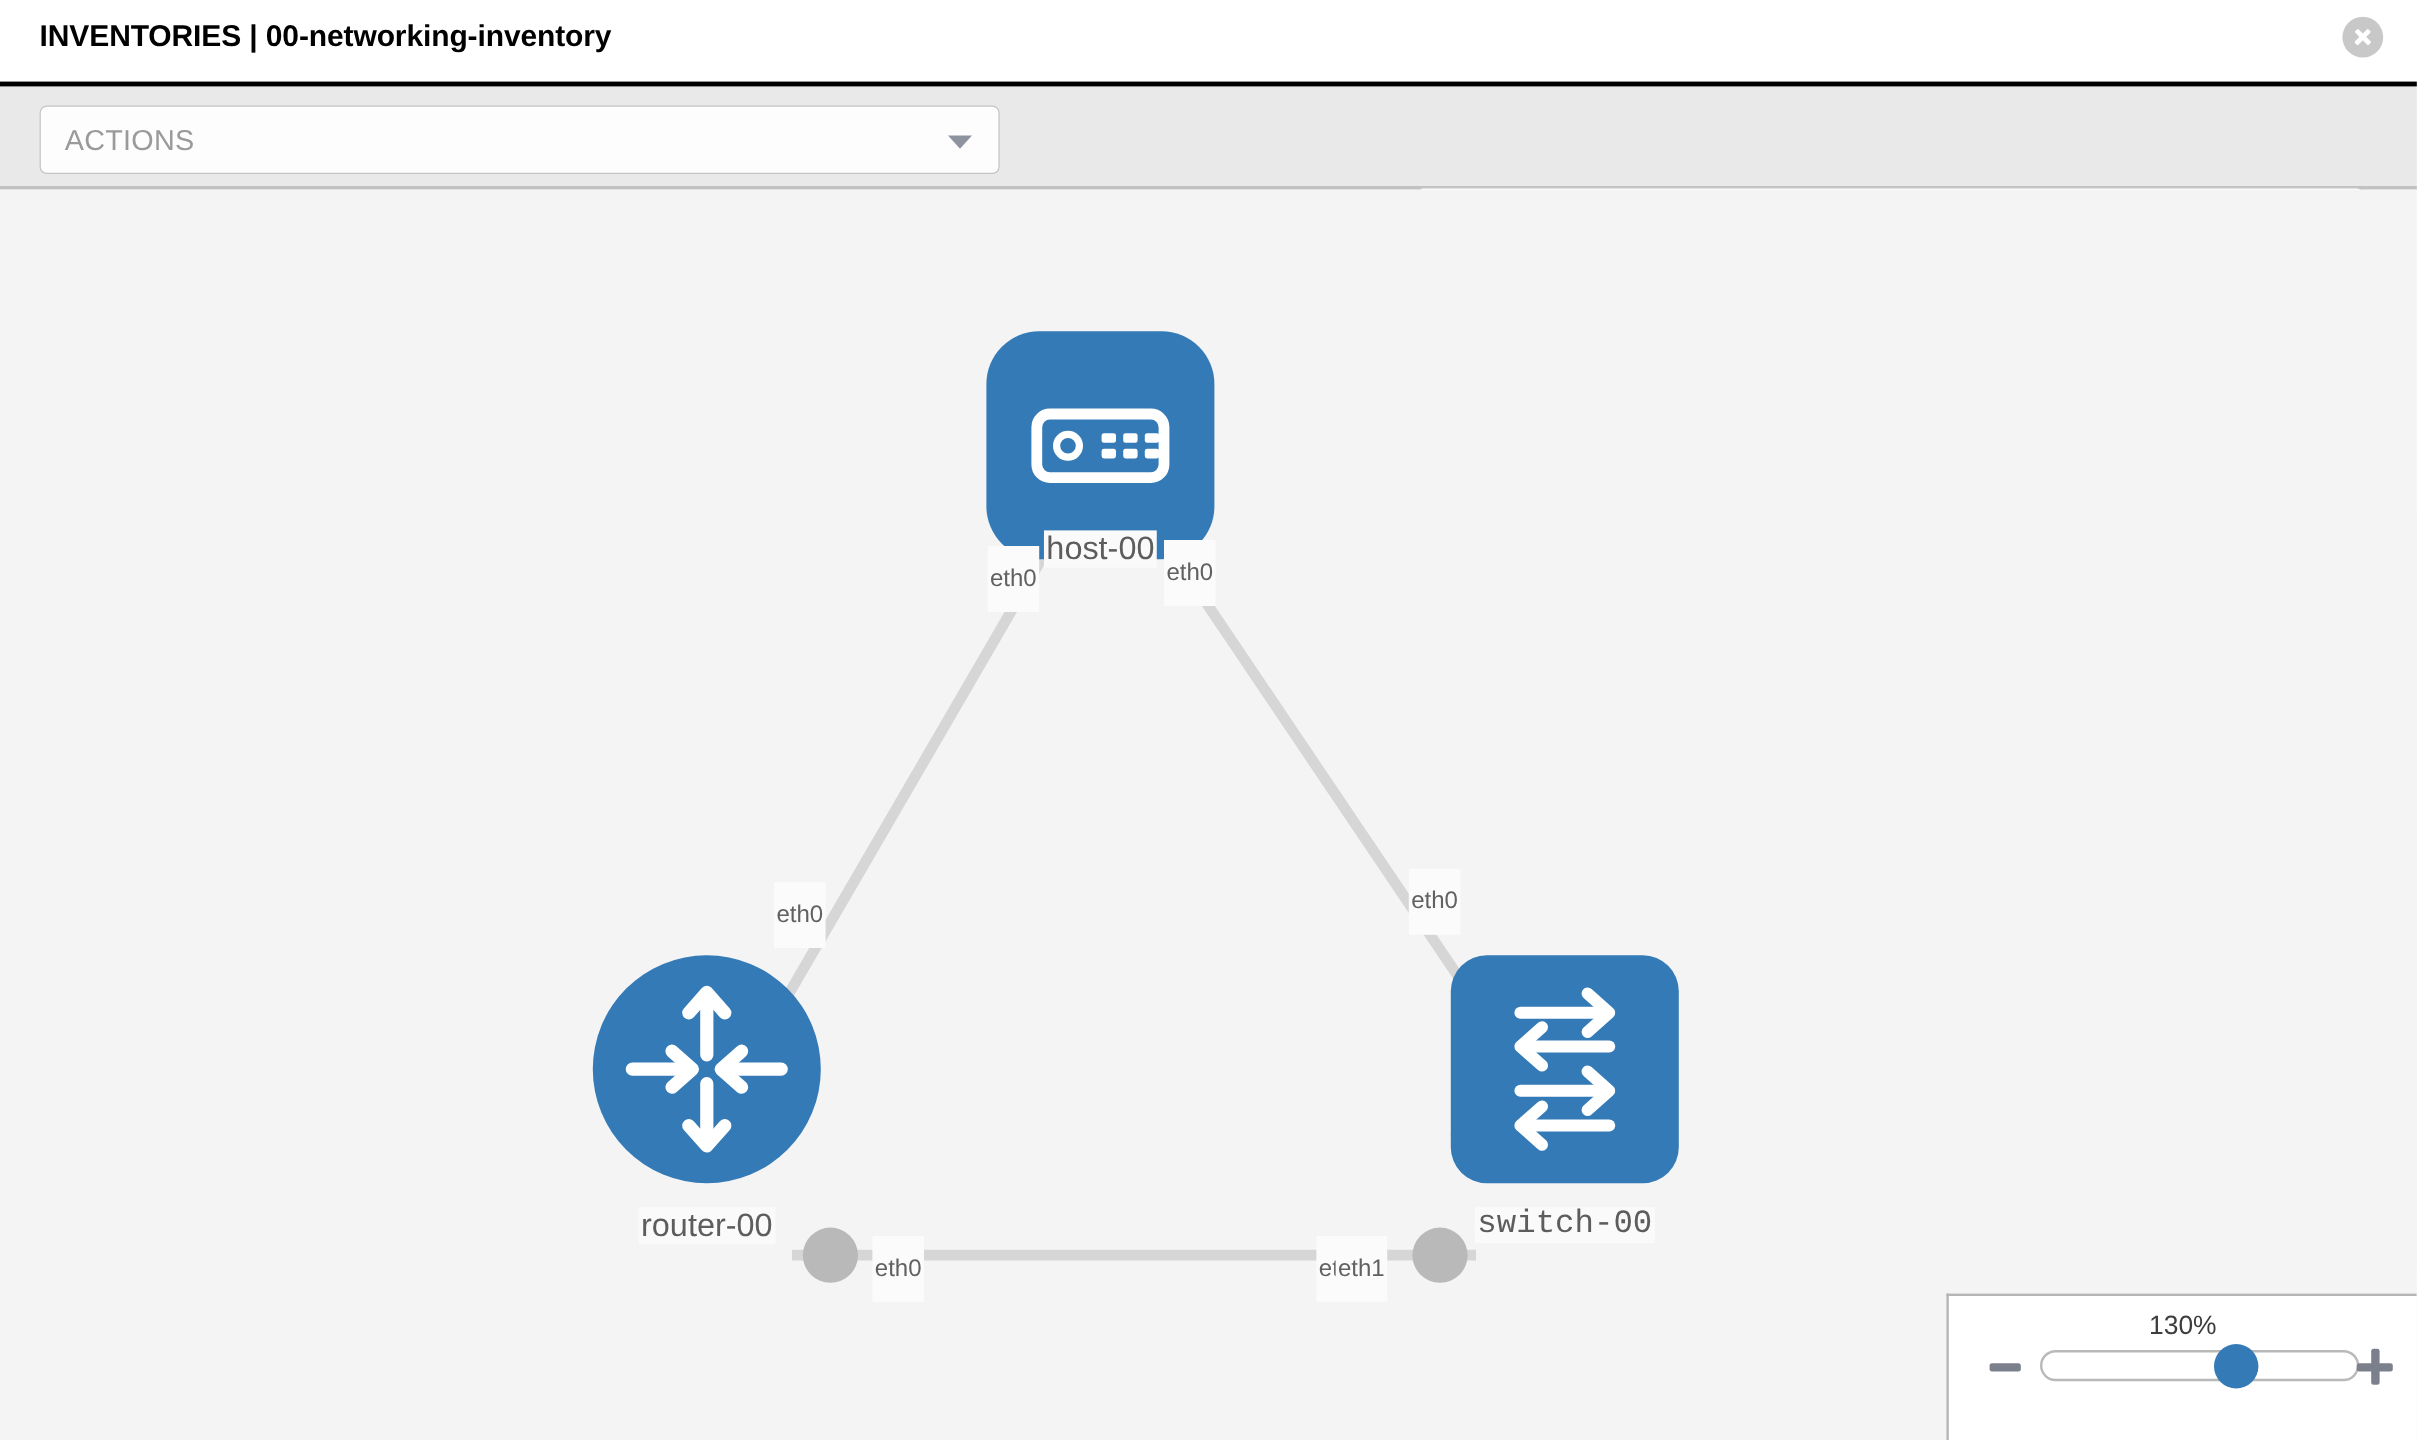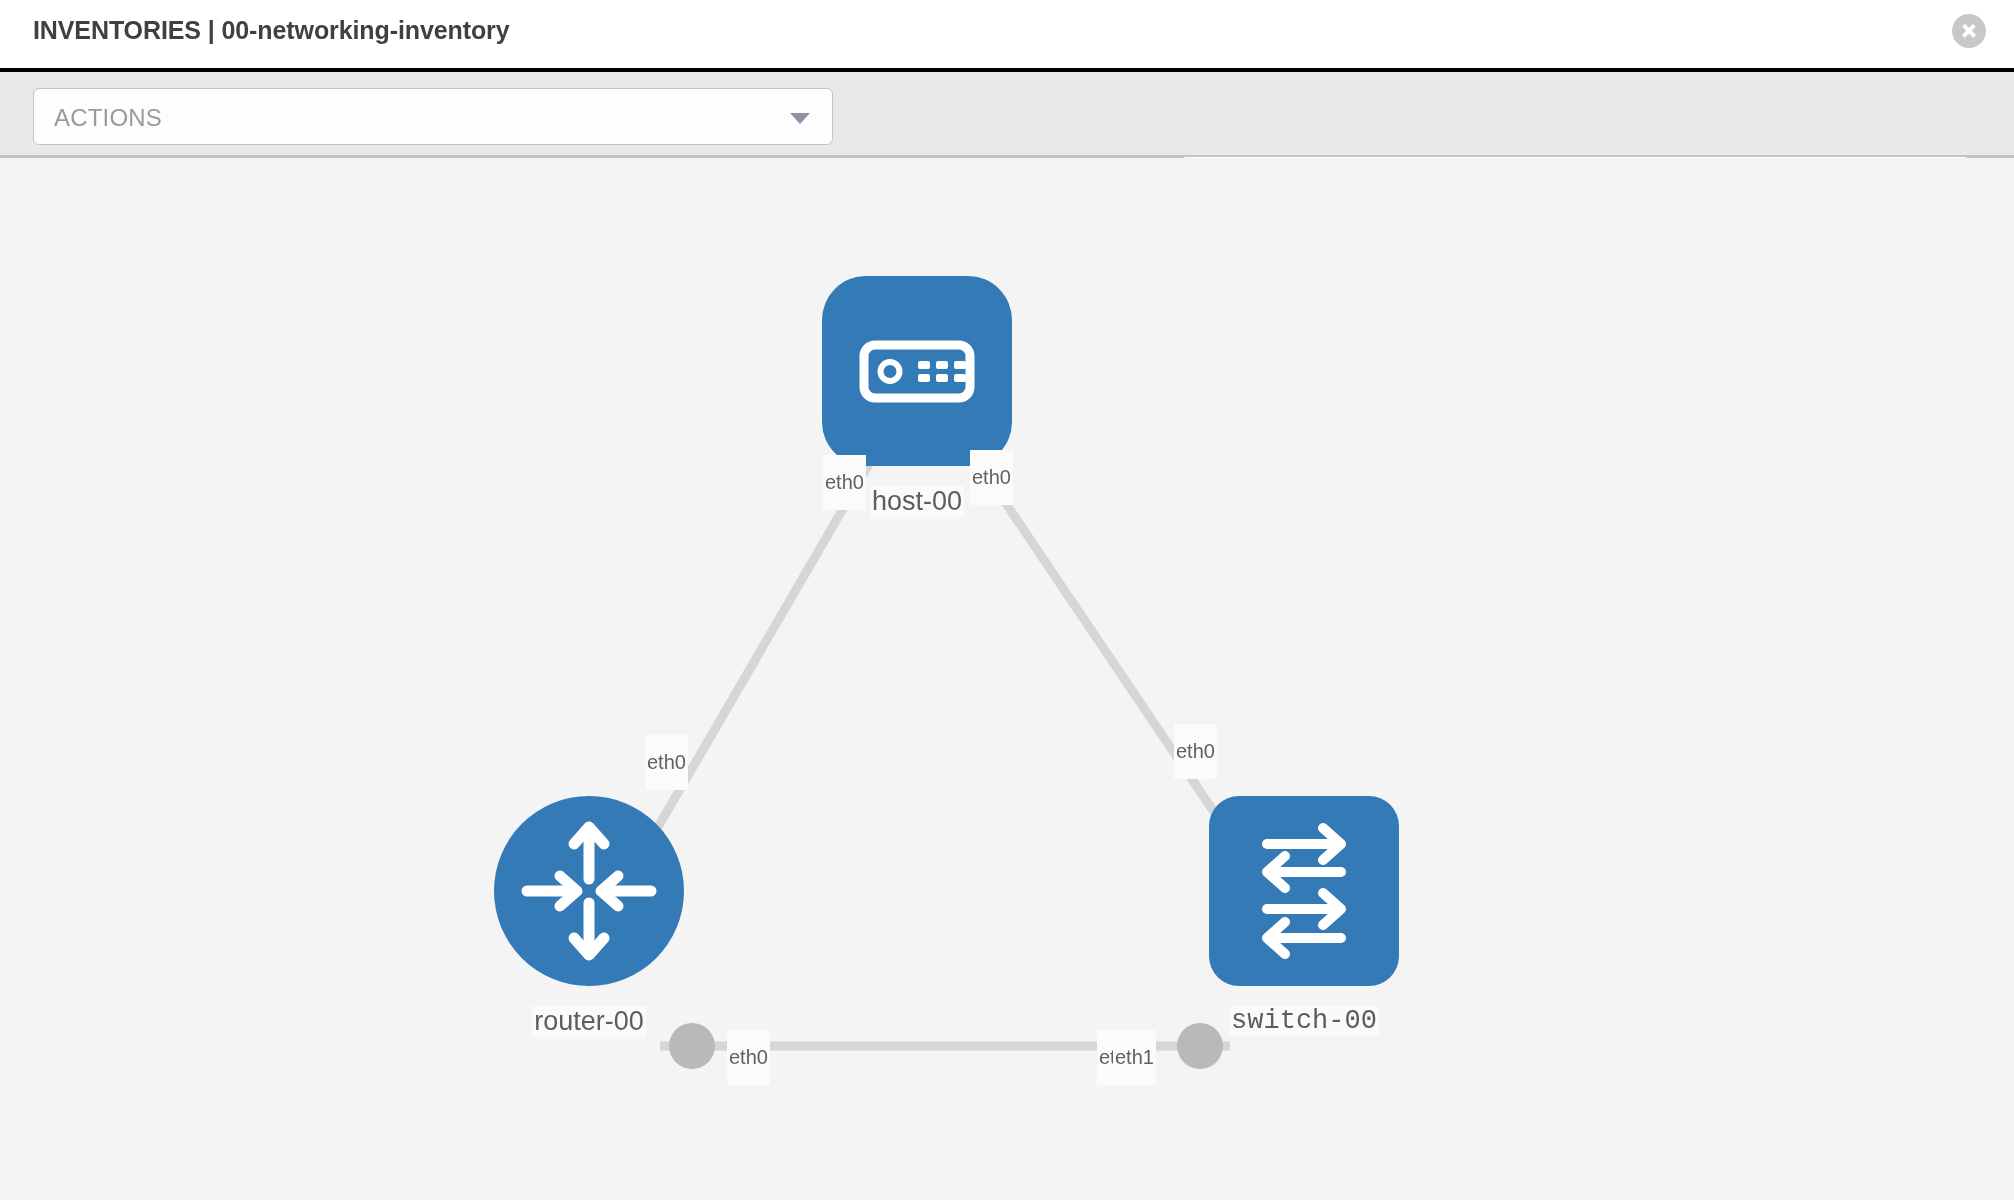--- a/index.html
+++ b/index.html
@@ -30,21 +30,21 @@
     height: 68px;
     background: #ffffff;
     box-sizing: border-box;
   }
   .header-title {
     position: absolute;
     left: 33px;
     top: 16px;
     font-size: 25px;
     font-weight: bold;
-    color: #404040;
+    color: #000000;
     letter-spacing: -0.1px;
     white-space: nowrap;
   }
   .close-btn {
     position: absolute;
     right: 28px;
     top: 14px;
     width: 34px;
     height: 34px;
     border-radius: 50%;
@@ -345,34 +345,42 @@
 
           <path d="M58,113 L130,113"></path>
           <path d="M114,97 L132,113 L114,129"></path>
 
           <path d="M132,142 L60,142"></path>
           <path d="M76,126 L58,142 L76,158"></path>
         </g>
       </g>
     </svg>
 
-    <div class="node-label" style="left:917px; top:284px;margin-top:44px;">host-00</div>
+    <div class="node-label" style="left:917px; top:284px;">host-00</div>
 
     <div class="node-label" style="left:589px; top:848px;">router-00</div>
 
     <div class="node-label" style="left:1304px; top:848px;font-family:Liberation Mono, monospace;">switch-00</div>
 
     <div class="iface-label" style="left:823px; top:297px;">eth0</div>
 
     <div class="iface-label" style="left:970px; top:292px;">eth0</div>
 
     <div class="iface-label" style="left:645px; top:577px;">eth0</div>
 
     <div class="iface-label" style="left:1174px; top:566px;">eth0</div>
 
     <div class="iface-label" style="left:727px; top:872px;">eth0</div>
 
     <div class="iface-label" style="left:1097px; top:872px;">eth0</div>
     <div class="iface-label" style="left:1113px; top:872px;">eth1</div>
 
+    <div class="zoom-panel" style="left:1622px; top:920px;">
+      <div class="zoom-value">130%</div>
+      <div class="zoom-minus"></div>
+      <div class="zoom-track">
+        <div class="zoom-thumb" style="left: 61.5%;"></div>
+      </div>
+      <div class="zoom-plus"></div>
+    </div>
 
   </div>
 </div>
 
 </body></html>

